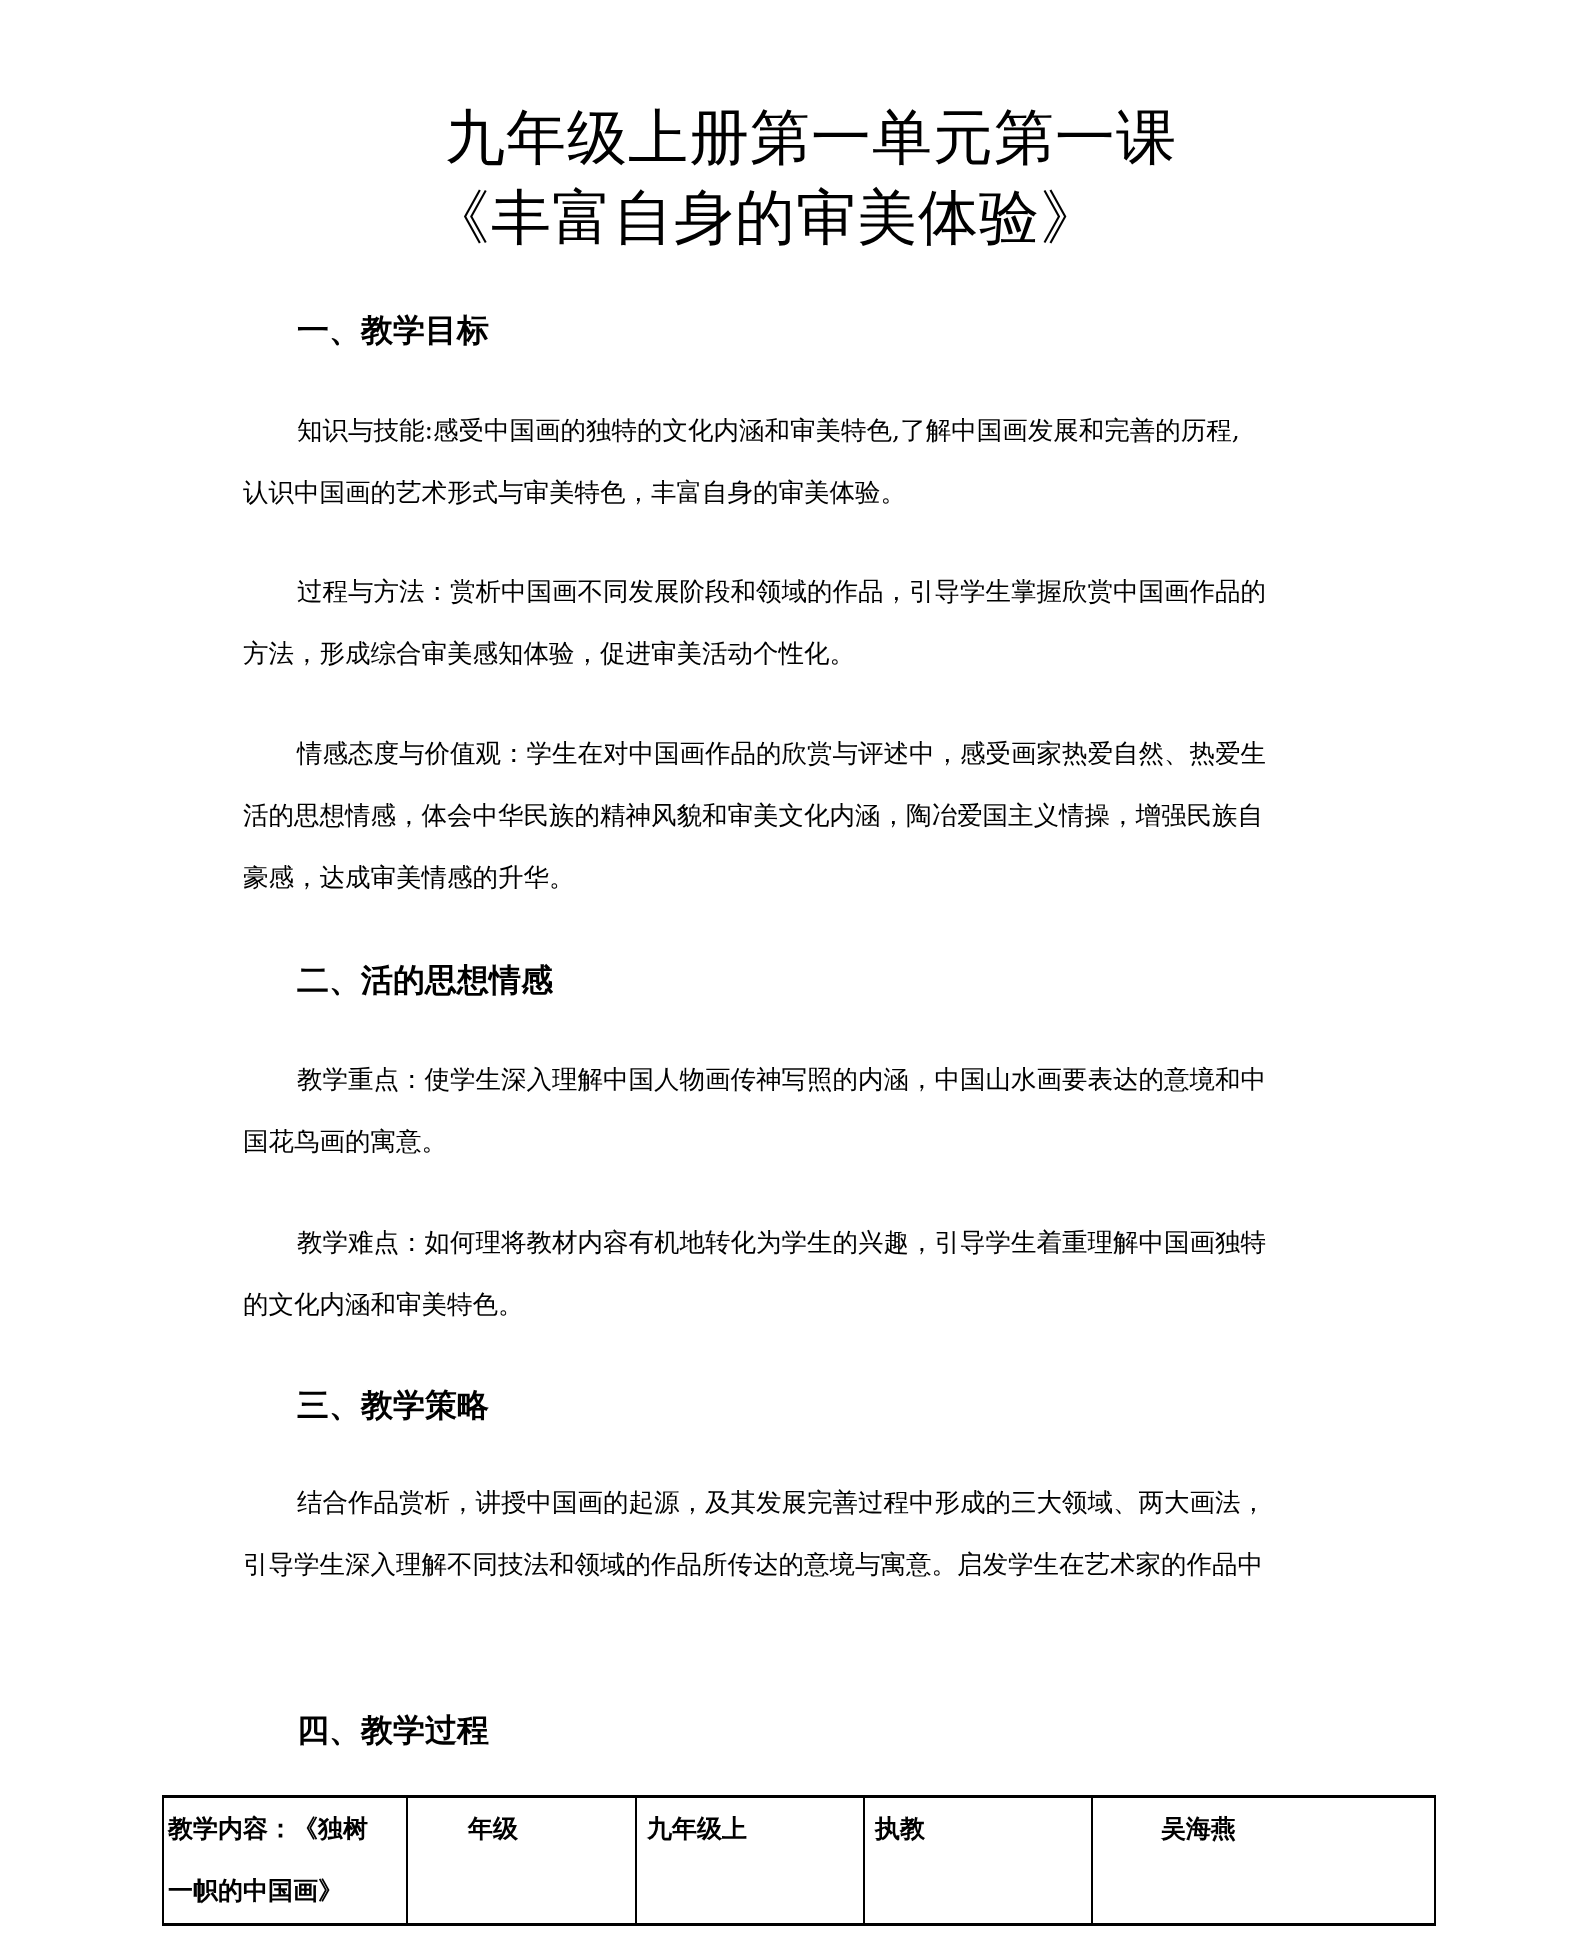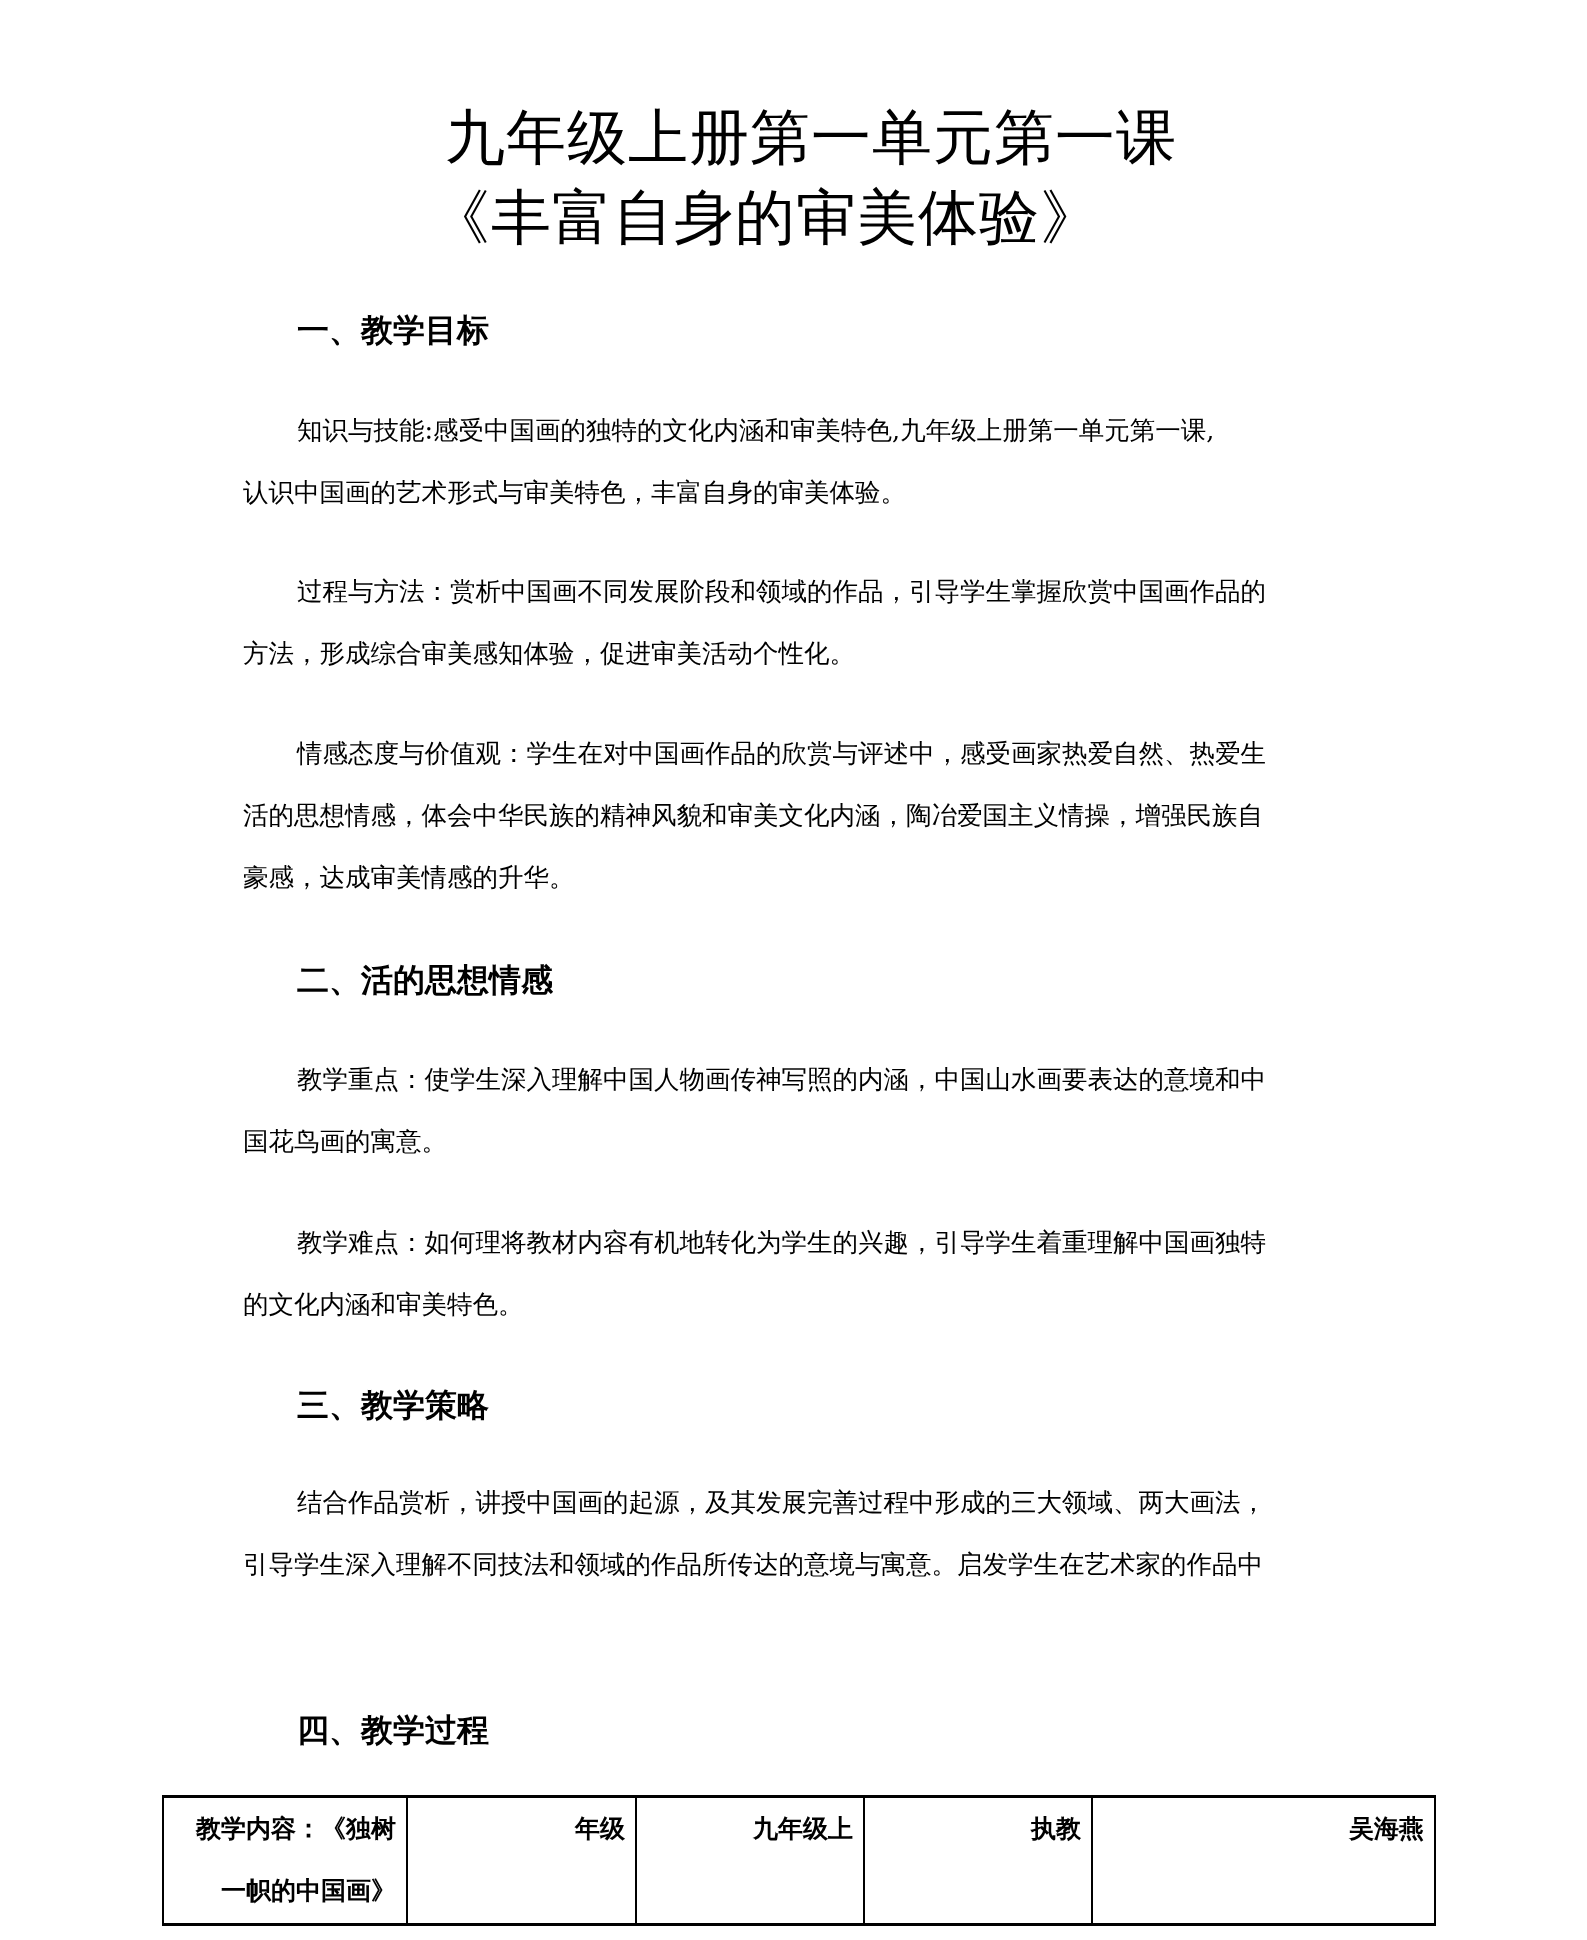--- a/index.html
+++ b/index.html
@@ -10,33 +10,33 @@
   .t2 { top:182px; left:430px; }
   .heading { position:absolute; left:297px; font-size:32px; font-weight:bold; line-height:40px; white-space:nowrap;
              font-family:"DejaVu Sans","Liberation Sans",sans-serif; }
   .para { position:absolute; left:243px; width:1110px; font-size:25.5px; line-height:62px;
           text-indent:54px; text-align:justify; text-align-last:left; }
   .para span { display:block; }
   table.info { position:absolute; left:162px; top:1795px; width:1272px; height:131px;
                border-collapse:collapse; table-layout:fixed; }
   table.info td { border:2px solid #000; vertical-align:top; font-size:25px; font-weight:bold;
                   line-height:62px; padding:0 10px; font-family:"DejaVu Serif","Liberation Serif",serif; }
-  table.info { border-top:3px solid #000; border-bottom:3px solid #000;text-align:right; }
+  table.info { border-top:3px solid #000; border-bottom:3px solid #000; }
 </style>
 </head>
 <body>
 
 <div>
 
   <div class="title t1">九年级上册第一单元第一课</div>
   <div class="title t2">《丰富自身的审美体验》</div>
 
   <div class="heading" style="top:310px;">一、教学目标</div>
   <div class="para" style="top:399px;">
-    <span>知识与技能:感受中国画的独特的文化内涵和审美特色,九年级上册第一单元第一课,</span>
+    <span>知识与技能:感受中国画的独特的文化内涵和审美特色,了解中国画发展和完善的历程,</span>
     <span style="text-indent:0">认识中国画的艺术形式与审美特色，丰富自身的审美体验。</span>
   </div>
   <div class="para" style="top:560px;">
     <span>过程与方法：赏析中国画不同发展阶段和领域的作品，引导学生掌握欣赏中国画作品的</span>
     <span style="text-indent:0">方法，形成综合审美感知体验，促进审美活动个性化。</span>
   </div>
   <div class="para" style="top:722px;">
     <span>情感态度与价值观：学生在对中国画作品的欣赏与评述中，感受画家热爱自然、热爱生</span>
     <span style="text-indent:0">活的思想情感，体会中华民族的精神风貌和审美文化内涵，陶冶爱国主义情操，增强民族自</span>
     <span style="text-indent:0">豪感，达成审美情感的升华。</span>

